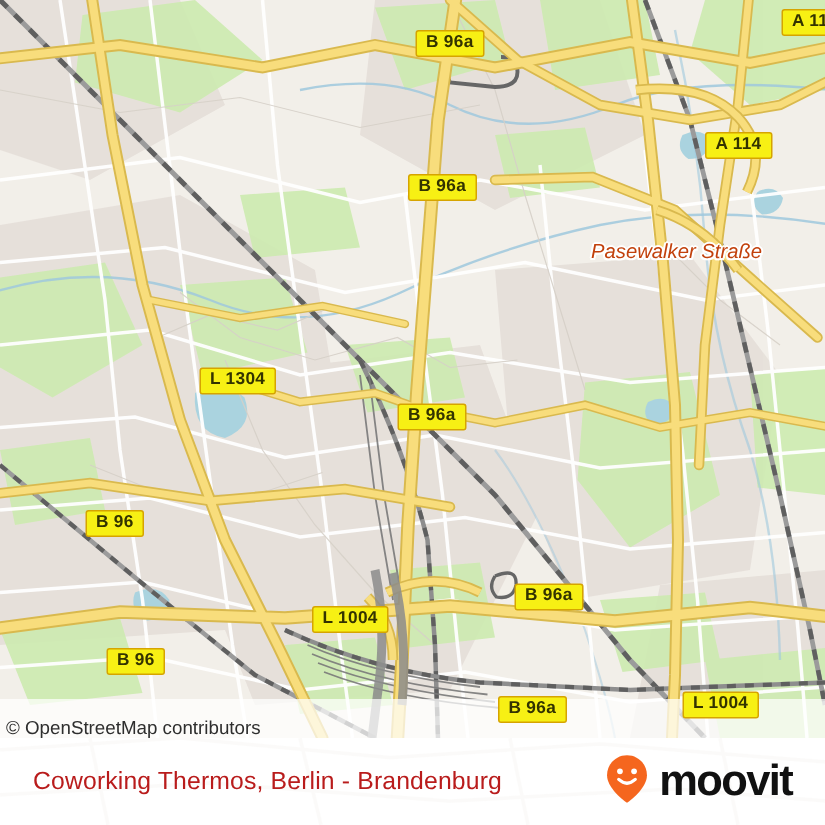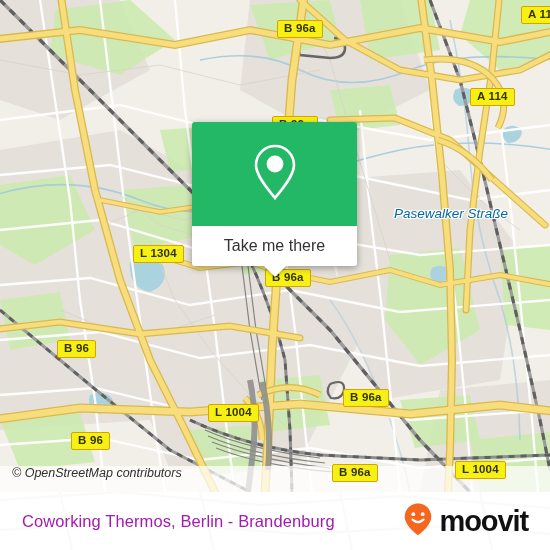--- a/index.html
+++ b/index.html
@@ -48,21 +48,21 @@
     left: 0; top: 0;
     width: 550px; height: 58px;
     display: flex;
     align-items: center;
     justify-content: space-between;
     padding: 0 22px;
     box-sizing: border-box;
   }
   #place-title {
     font-size: 16.5px;
-    color: #a21caf;
+    color: #b91c1c;
     letter-spacing: 0.1px;
     white-space: nowrap;
   }
   #moovit-logo {
     display: flex;
     align-items: center;
     gap: 7px;
   }
   #moovit-wordmark {
     font-size: 29px;
@@ -74,27 +74,26 @@
 
   
   #attribution {
     position: absolute;
     left: 0;
     top: 466px;
     width: 550px;
     height: 26px;
     background: rgba(255,255,255,0.72);
     display: flex;
-    align-items: flex-start;
-    padding-left: 12px;
+    align-items: flex-end;
+    padding-left: 4px;
     box-sizing: border-box;
     font-size: 12.5px;
     color: #2e2e2e;
     pointer-events: none;
-    font-style: italic;
   }
   #attribution .attr-text { pointer-events: auto; }
 
   
   #popup-card {
     position: absolute;
     left: 192px;
     top: 122px;
     width: 165px;
     border-radius: 3px;
@@ -146,29 +145,28 @@
     white-space: nowrap;
     line-height: 13px;
     z-index: 20;
     letter-spacing: 0.2px;
   }
 
   .maplabel {
     position: absolute;
     font-style: italic;
     font-size: 13.5px;
-    color: #0369a1;
+    color: #c2410c;
     white-space: nowrap;
     z-index: 20;
     text-shadow:
        1.3px 0 0 rgba(255,255,255,0.95), -1.3px 0 0 rgba(255,255,255,0.95),
        0 1.3px 0 rgba(255,255,255,0.95), 0 -1.3px 0 rgba(255,255,255,0.95),
        1px 1px 0 rgba(255,255,255,0.95), -1px -1px 0 rgba(255,255,255,0.95),
        1px -1px 0 rgba(255,255,255,0.95), -1px 1px 0 rgba(255,255,255,0.95);
-    margin-top: 46px;
   }
 </style>
 </head>
 <body>
 
 <div id="screenshot">
 
   <div id="map-area">
     <svg id="map-svg" width="550" height="492" viewBox="0 0 550 492">
       <defs>
@@ -331,34 +329,20 @@
     <div class="shield" style="left:272px; top:116px;">B 96a</div>
     <div class="shield" style="left:133px; top:245px;">L 1304</div>
     <div class="shield" style="left:265px; top:269px;">B 96a</div>
     <div class="shield" style="left:57px; top:340px;">B 96</div>
     <div class="shield" style="left:343px; top:389px;">B 96a</div>
     <div class="shield" style="left:208px; top:404px;">L 1004</div>
     <div class="shield" style="left:71px; top:432px;">B 96</div>
     <div class="shield" style="left:332px; top:464px;">B 96a</div>
     <div class="shield" style="left:455px; top:461px;">L 1004</div>
 
-    <div id="popup-card">
-      <div id="popup-image">
-        <span>
-          <svg width="50" height="60" viewBox="0 0 50 60">
-            <path d="M25,4 C14.5,4 6,12.5 6,23 C6,34.5 20,49.5 25,56 C30,49.5 44,34.5 44,23 C44,12.5 35.5,4 25,4 Z" fill="none" stroke="#ffffff" stroke-width="2.6"></path>
-            <circle cx="25" cy="22" r="8.4" fill="#ffffff"></circle>
-          </svg>
-        </span>
-      </div>
-      <div id="popup-action">
-        <span>Take me there</span>
-        <span id="popup-tail"></span>
-      </div>
-    </div>
 
     <div id="attribution">
       <span class="attr-text">© OpenStreetMap contributors</span>
     </div>
   </div>
 
   <div id="footer-bar">
     <svg class="footer-ghost" width="550" height="550" viewBox="0 0 550 550">
       <g stroke="#e0d9cf" stroke-width="2.5" fill="none">
         <path d="M0,500 L120,492 L260,505 L400,496 L550,508"></path>

